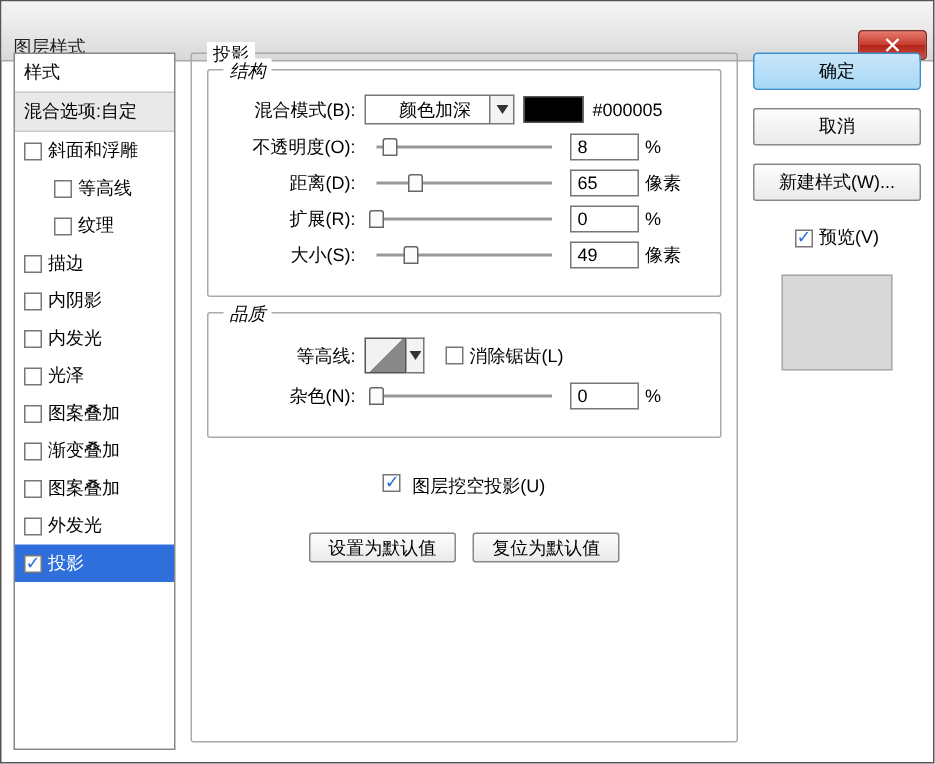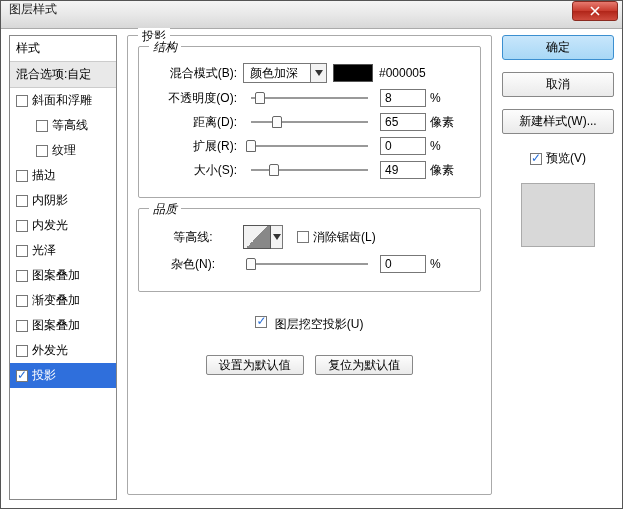--- a/index.html
+++ b/index.html
@@ -1,22 +1,22 @@
 <!DOCTYPE html>
 <html><head>
 <meta charset="utf-8">
 <style>
   * { box-sizing: border-box; margin: 0; padding: 0; }
   body { font-family: "Microsoft YaHei", SimSun, Arial, sans-serif; font-size: 12px; background: #fff; }
   .window { width: 623px; height: 509px; border: 1px solid #555; background: #fff; position: relative; }
   .titlebar {
-    height: 28px;
+    height: 40px;
     background: linear-gradient(to bottom, #f5f5f5 0%, #e8e8e8 50%, #d8d8d8 100%);
     border-bottom: 1px solid #aaa;
-    display: flex; align-items: flex-start; justify-content: space-between;
+    display: flex; align-items: flex-end; justify-content: space-between;
     padding-left: 8px;
   }
   .titlebar .title { color: #222; }
   .close-btn {
     width: 46px; height: 20px; margin-right: 4px;
     background: linear-gradient(to bottom, #e67a6f 0%, #c83b2e 49%, #b02418 50%, #cf4b3e 100%);
     border: 1px solid #8a2a20; border-radius: 3px;
     display: flex; align-items: center; justify-content: center;
     cursor: pointer;
   }
@@ -29,21 +29,21 @@
   .styles-row.selected { background: #2f6fdc; color: #fff; }
   .blend-row { background: #e9e9e9; padding: 4px 6px; border-top: 1px solid #ccc; border-bottom: 1px solid #ccc; }
   .chk { width: 12px; height: 12px; border: 1px solid #777; background: #fff; display: inline-block; position: relative; }
   .chk.on::after { content: "✓"; position: absolute; top: -3px; left: 0; font-size: 12px; color: #2a6fd6; }
   .settings { flex: 1; position: relative; }
   .fieldset { border: 1px solid #aaa; border-radius: 2px; padding: 10px 10px 12px 10px; position: relative; margin-bottom: 10px; }
   .fieldset > .legend { position: absolute; top: -8px; left: 10px; background: #fff; padding: 0 4px; font-style: italic; }
   .row { display: flex; align-items: center; margin: 6px 0; }
   .row .label { width: 94px; text-align: right; padding-right: 6px; }
   .select { display: inline-flex; align-items: center; border: 1px solid #777; height: 20px; background: #fff; }
-  .select .sel-text { padding: 0 6px; min-width: 66px; }
+  .select .sel-text { padding: 0 6px; min-width: 66px; margin-left: 16px; }
   .select .sel-btn { width: 16px; height: 100%; border-left: 1px solid #777; display: flex; align-items: center; justify-content: center; background: #f3f3f3; }
   .select .sel-btn svg { width: 8px; height: 6px; }
   .swatch { width: 40px; height: 18px; border: 1px solid #555; display: inline-block; margin-left: 6px; }
   .hex { margin-left: 6px; }
   .slider-track { flex: 1; height: 2px; background: #999; margin: 0 8px; position: relative; max-width: 120px; }
   .slider-thumb { position: absolute; top: -5px; width: 10px; height: 12px; background: #fcfcfc; border: 1px solid #666; border-radius: 2px 2px 0 0; transform: translateX(-50%); }
   .numbox { width: 46px; height: 18px; border: 1px solid #777; background: #fff; text-align: left; padding: 0 4px; margin: 0 4px; display: inline-flex; align-items: center; }
   .unit { width: 40px; }
   .angle-dial { width: 28px; height: 28px; border: 1px solid #666; border-radius: 50%; background: #fff; position: relative; margin-right: 6px; }
   .angle-dial .hand { position: absolute; width: 2px; height: 12px; background: #333; left: 13px; top: 2px; transform-origin: 50% 12px; }
@@ -52,21 +52,21 @@
   .contour-btn svg { width: 8px; height: 6px; }
   .btn { border: 1px solid #888; background: linear-gradient(#fdfdfd, #eaeaea); padding: 2px 12px; border-radius: 2px; cursor: pointer; }
   .default-btns { text-align: center; margin-top: 4px; }
   .default-btns .btn { margin: 0 4px; }
   .right-col { width: 112px; display: flex; flex-direction: column; gap: 12px; align-items: stretch; }
   .right-col .ok-btn { border: 1px solid #3b8fd0; background: linear-gradient(#c8e6fb,#a8d8f6); padding: 3px 0; border-radius: 3px; text-align: center; cursor: pointer; }
   .right-col .btn { text-align: center; padding: 3px 0; }
   .preview-box { width: 74px; height: 64px; background: #d8d8d8; border: 1px solid #aaa; margin-top: 4px; align-self: center; }
   .preview-chk { display: flex; align-items: center; gap: 4px; justify-content: center; margin-top: 4px; }
   .iq-row { display: flex; align-items: center; margin: 6px 0; }
-  .iq-row .label { width: 94px; text-align: center; padding-right: 6px; }
+  .iq-row .label { width: 94px; text-align: right; padding-right: 6px; }
   .top-legend { position: absolute; top: -8px; left: 10px; background: #fff; padding: 0 4px; }
   .outer-fs { border: 1px solid #aaa; border-radius: 2px; position: relative; padding: 10px; height: 460px; }
 </style>
 </head>
 <body>
 
 <div class="window">
   <div class="titlebar">
     <span class="title">图层样式</span>
     <div class="close-btn">

